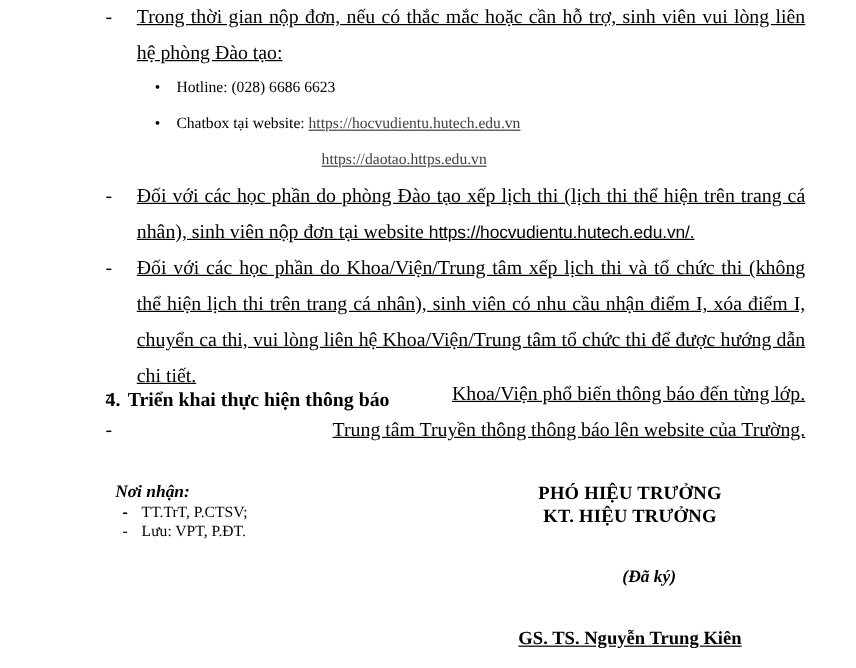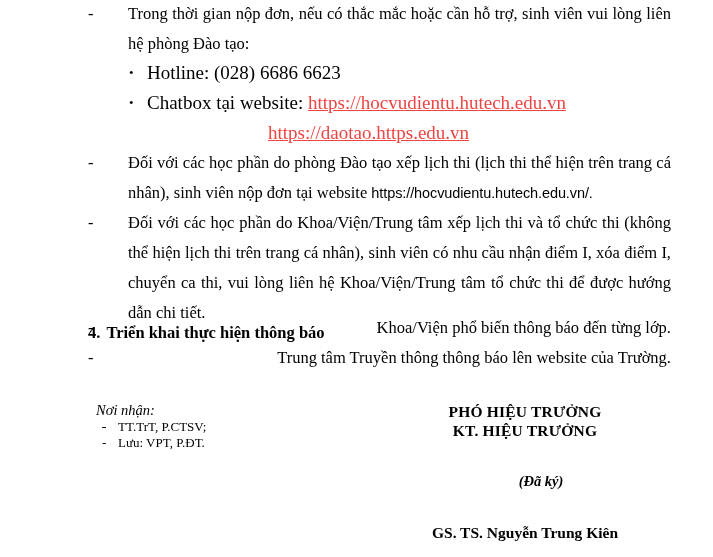--- a/index.html
+++ b/index.html
@@ -32,51 +32,52 @@
   }
   .dash-block .marker {
     position: absolute;
     left: 0px;
     top: 0px;
     width: 20px;
     font-size: 16.5px;
     line-height: 30px;
   }
   .dash-block .body {
-    margin-left: 40px;
+    margin-left: 26px;
     font-size: 16.5px;
     line-height: 30px;
     text-align: justify;
     text-justify: inter-word;
+    text-decoration: underline;
   }
   .dash-block .body.nojust { text-align: right; }
 
   
   .bullet-block {
     position: absolute;
     left: 129px;
     width: 540px;
   }
   .bullet-block .marker {
     position: absolute;
     left: 0px;
     top: 0px;
     width: 16px;
     font-size: 13px;
     line-height: 30px;
   }
   .bullet-block .body {
     margin-left: 18px;
-    font-size: 19px;
+    font-size: 13px;
     line-height: 30px;
     white-space: nowrap;
   }
 
   a.doclink {
-    color: #ef4444;
+    color: #404040;
   }
 
   .plainurl {
     font-family: "Liberation Sans", "DejaVu Sans", sans-serif;
     font-size: 14.5px;
     letter-spacing: -0.1px;
   }
 
   
   .heading {
@@ -89,21 +90,21 @@
   }
   .heading .num { margin-right: 6px; }
 
   
   .recipients {
     position: absolute;
     left: 96px;
     width: 300px;
   }
   .recipients .title {
-    font-weight: normal;
+    font-weight: bold;
     font-style: italic;
     font-size: 14.5px;
     line-height: 18px;
   }
   .recipients ul {
     list-style: none;
     margin: 0;
     padding: 0;
   }
   .recipients li {
@@ -141,20 +142,21 @@
     font-style: italic;
     font-size: 14.5px;
   }
   .sign-name {
     position: absolute;
     left: 380px;
     width: 290px;
     text-align: center;
     font-weight: bold;
     font-size: 15.5px;
+    text-decoration: underline;
   }
 </style>
 </head>
 <body>
 
 <div class="page">
 
   <div class="dash-block" style="top:-1px;">
     <span class="marker">-</span>
     <div class="body">Trong thời gian nộp đơn, nếu có thắc mắc hoặc cần hỗ trợ, sinh viên vui lòng liên hệ phòng Đào tạo:</div>

